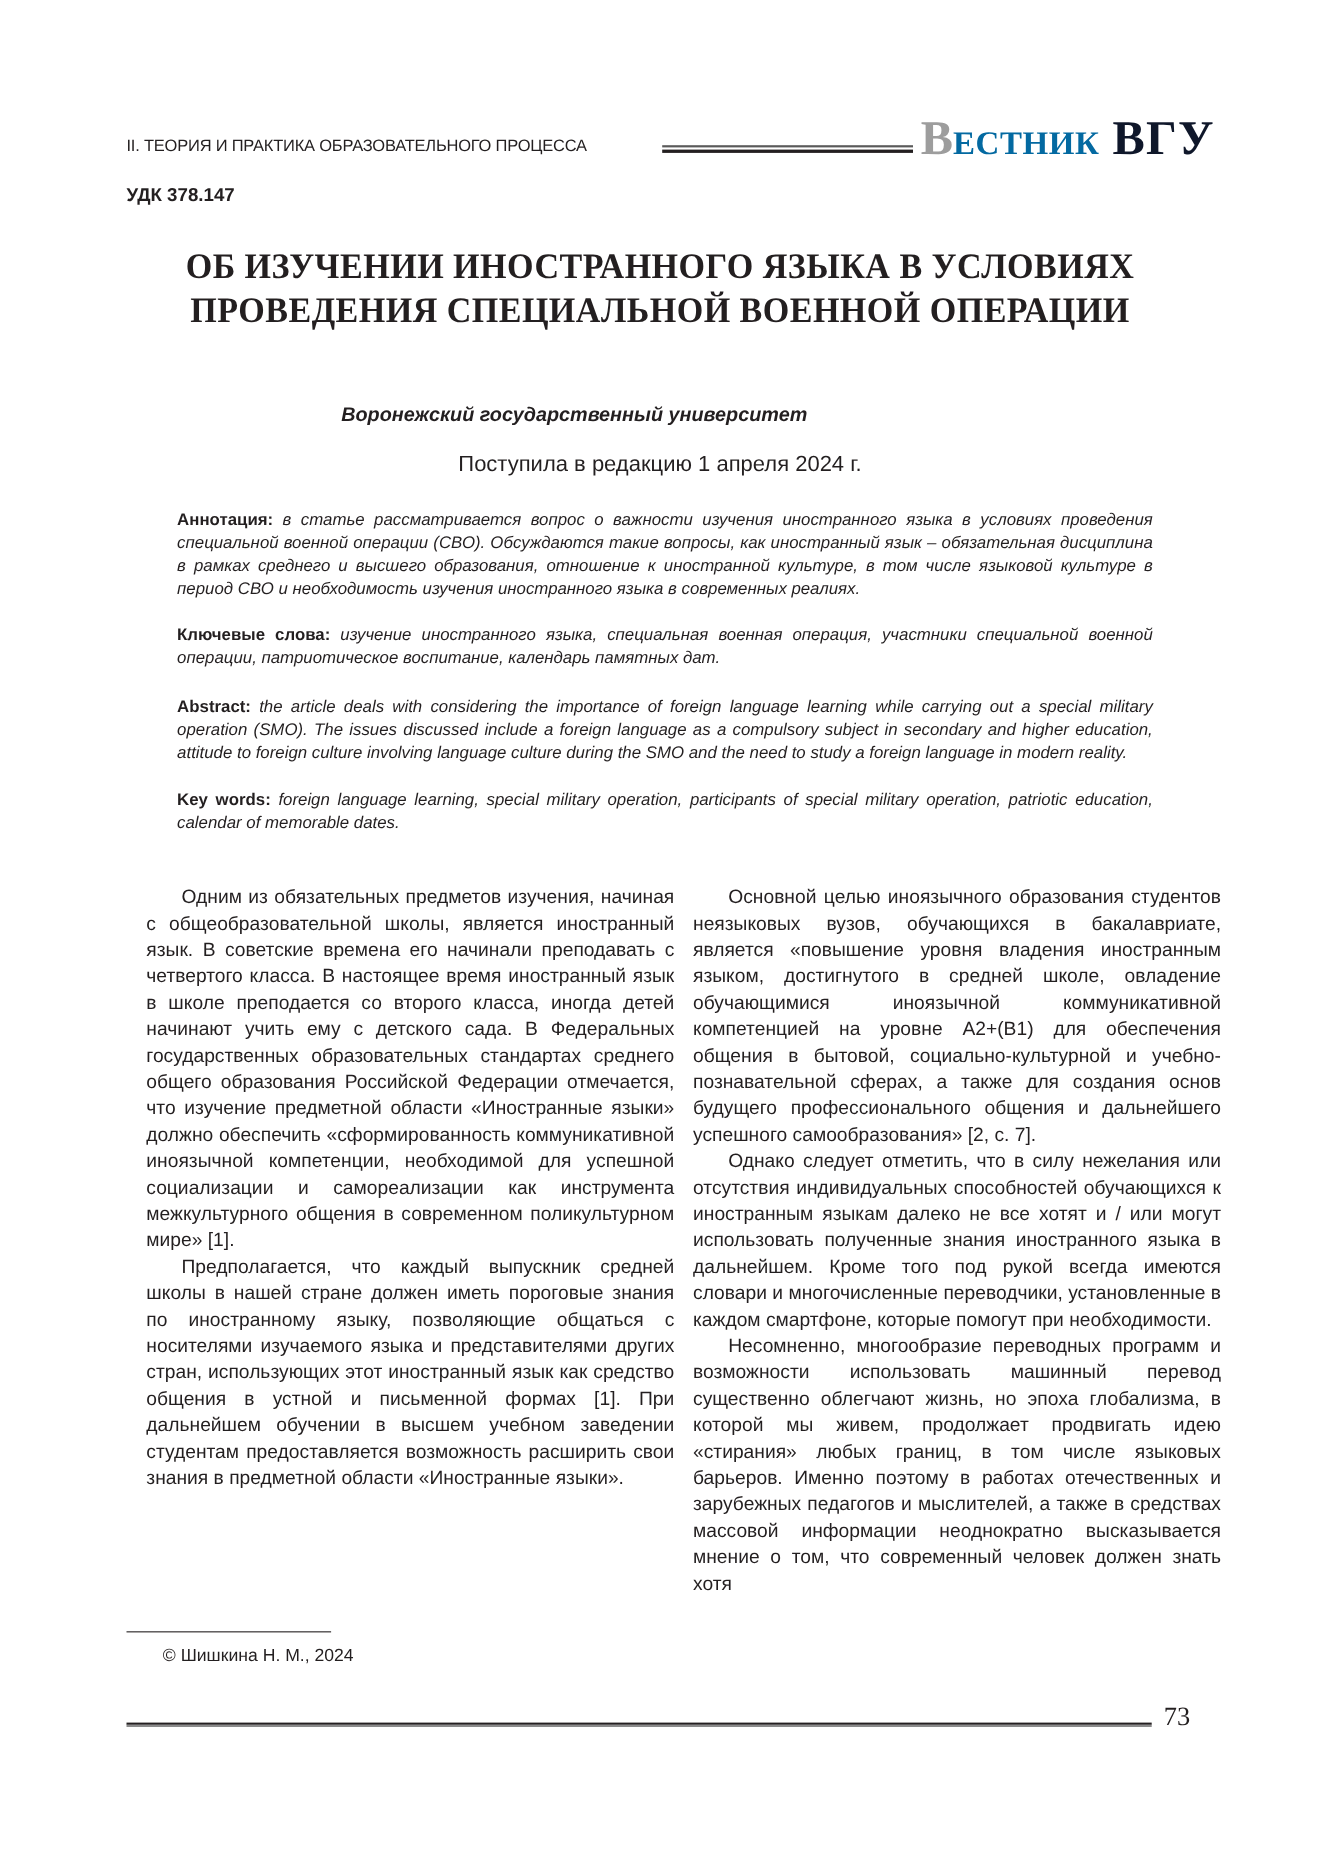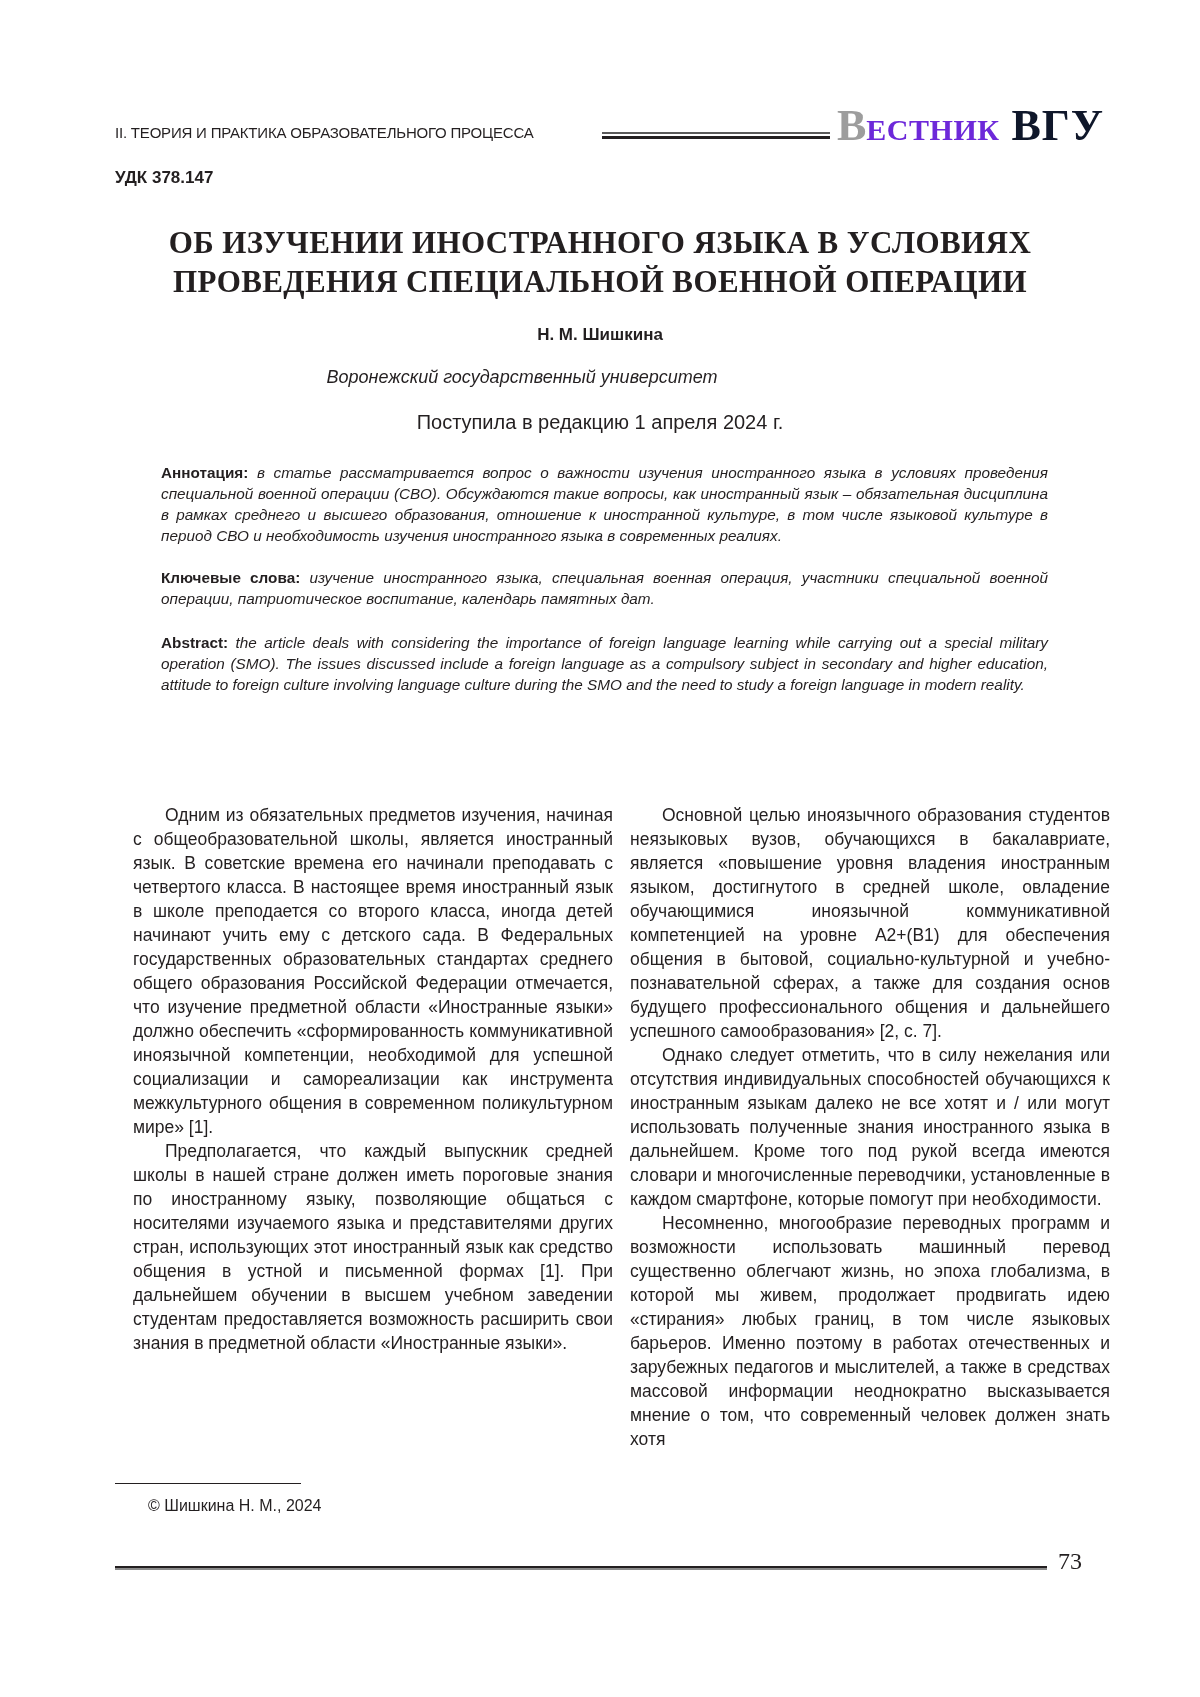--- a/index.html
+++ b/index.html
@@ -6,30 +6,30 @@
   body { width: 1200px; height: 1697px; position: relative; color: #231f20; font-family: "Liberation Sans", sans-serif; }
   .page { position: absolute; left: 0; top: 0; width: 1200px; height: 1697px; }
 
   .running-head { position: absolute; left: 115px; top: 100px; width: 980px; height: 48px; }
   .section-label { position: absolute; left: 0; top: 24px; font-size: 15px; font-weight: normal; letter-spacing: -0.2px; white-space: nowrap; }
   .head-rule { position: absolute; left: 487px; top: 32px; width: 228px; height: 8px; }
   .head-rule .r1 { position: absolute; left: 0; top: 0; width: 100%; height: 2px; background: #5a5a5a; }
   .head-rule .r2 { position: absolute; left: 0; top: 4px; width: 100%; height: 3px; background: #231f20; }
   .journal-logo { position: absolute; left: 722px; top: 0; font-family: "Liberation Serif", serif; font-weight: bold; white-space: nowrap; }
   .journal-logo .big { font-size: 44px; color: #9d9d9d; }
-  .journal-logo .small { font-size: 30px; color: #6d28d9; letter-spacing: 0.5px; }
+  .journal-logo .small { font-size: 30px; color: #0369a1; letter-spacing: 0.5px; }
   .journal-logo .vgu { font-size: 44px; color: #0f172a; margin-left: 12px; letter-spacing: 1px; }
 
   .udc { position: absolute; left: 115px; top: 168px; font-size: 17px; font-weight: bold; }
 
   .title { position: absolute; left: 100px; top: 224px; width: 1000px; text-align: center; font-family: "Liberation Serif", serif; font-weight: bold; font-size: 31px; line-height: 38px; letter-spacing: 0.4px; transform: scaleY(1.05); }
   .title .line { display: block; }
 
   .author { position: absolute; left: 0; top: 325px; width: 1200px; text-align: center; font-size: 17px; font-weight: bold; }
-  .affiliation { position: absolute; left: 0; top: 367px; width: 1044px; text-align: center; font-size: 18px; font-weight: normal; font-style: italic; }
+  .affiliation { position: absolute; left: 0; top: 367px; width: 1044px; text-align: center; font-size: 18px; font-weight: bold; font-style: italic; }
   .received { position: absolute; left: 0; top: 411px; width: 1200px; text-align: center; font-size: 20px; }
 
   .abstract-block { position: absolute; left: 161px; width: 887px; font-size: 15.3px; line-height: 21px; text-align: justify; }
   .abstract-block .lbl { font-weight: bold; font-style: normal; }
   .abstract-block .txt { font-style: italic; }
   .ru-annot { top: 462px; }
   .ru-keys { top: 567px; }
   .en-abstract { top: 632px; }
   .en-keys { top: 717px; }
 
@@ -62,32 +62,34 @@
     </div>
   </div>
 
   <div class="udc">УДК 378.147</div>
 
   <h1 class="title" style="margin:0;">
     <span class="line">ОБ ИЗУЧЕНИИ ИНОСТРАННОГО ЯЗЫКА В УСЛОВИЯХ</span>
     <span class="line">ПРОВЕДЕНИЯ СПЕЦИАЛЬНОЙ ВОЕННОЙ ОПЕРАЦИИ</span>
   </h1>
 
-  <div class="author">Н. М. Шишкина</div>
   <div class="affiliation">Воронежский государственный университет</div>
   <div class="received">Поступила в редакцию 1 апреля 2024 г.</div>
 
   <div class="abstract-block ru-annot">
     <span class="lbl">Аннотация:</span><span class="txt"> в статье рассматривается вопрос о важности изучения иностранного языка в условиях проведения специальной военной операции (СВО). Обсуждаются такие вопросы, как иностранный язык – обязательная дисциплина в рамках среднего и высшего образования, отношение к иностранной культуре, в том числе языковой культуре в период СВО и необходимость изучения иностранного языка в современных реалиях.</span>
   </div>
   <div class="abstract-block ru-keys">
     <span class="lbl">Ключевые слова:</span><span class="txt"> изучение иностранного языка, специальная военная операция, участники специальной военной операции, патриотическое воспитание, календарь памятных дат.</span>
   </div>
   <div class="abstract-block en-abstract">
     <span class="lbl">Abstract:</span><span class="txt"> the article deals with considering the importance of foreign language learning while carrying out a special military operation (SMO). The issues discussed include a foreign language as a compulsory subject in secondary and higher education, attitude to foreign culture involving language culture during the SMO and the need to study a foreign language in modern reality.</span>
+  </div>
+  <div class="abstract-block en-keys">
+    <span class="lbl">Key words:</span><span class="txt"> foreign language learning, special military operation, participants of special military operation, patriotic education, calendar of memorable dates.</span>
   </div>
 
   <div class="col col-left">
     <p>Одним из обязательных предметов изучения, начиная с общеобразовательной школы, является иностранный язык. В советские времена его начинали преподавать с четвертого класса. В настоящее время иностранный язык в школе преподается со второго класса, иногда детей начинают учить ему с детского сада. В Федеральных государственных образовательных стандартах среднего общего образования Российской Федерации отмечается, что изучение предметной области «Иностранные языки» должно обеспечить «сформированность коммуникативной иноязычной компетенции, необходимой для успешной социализации и самореализации как инструмента межкультурного общения в современном поликультурном мире» [1].</p>
     <p>Предполагается, что каждый выпускник средней школы в нашей стране должен иметь пороговые знания по иностранному языку, позволяющие общаться с носителями изучаемого языка и представителями других стран, использующих этот иностранный язык как средство общения в устной и письменной формах [1]. При дальнейшем обучении в высшем учебном заведении студентам предоставляется возможность расширить свои знания в предметной области «Иностранные языки».</p>
   </div>
 
   <div class="col col-right">
     <p>Основной целью иноязычного образования студентов неязыковых вузов, обучающихся в бакалавриате, является «повышение уровня владения иностранным языком, достигнутого в средней школе, овладение обучающимися иноязычной коммуникативной компетенцией на уровне А2+(В1) для обеспечения общения в бытовой, социально-культурной и учебно-познавательной сферах, а также для создания основ будущего профессионального общения и дальнейшего успешного самообразования» [2, с. 7].</p>
     <p>Однако следует отметить, что в силу нежелания или отсутствия индивидуальных способностей обучающихся к иностранным языкам далеко не все хотят и / или могут использовать полученные знания иностранного языка в дальнейшем. Кроме того под рукой всегда имеются словари и многочисленные переводчики, установленные в каждом смартфоне, которые помогут при необходимости.</p>

